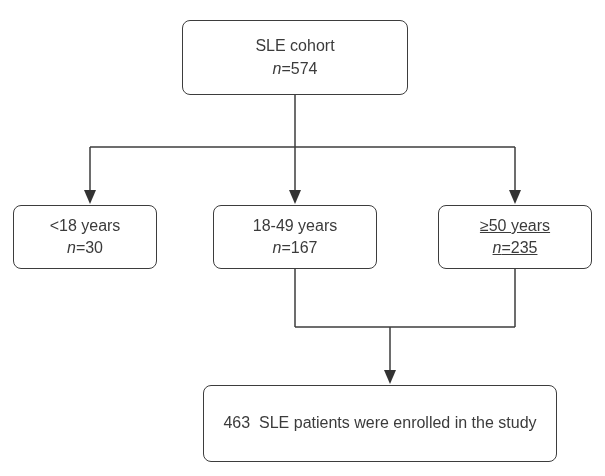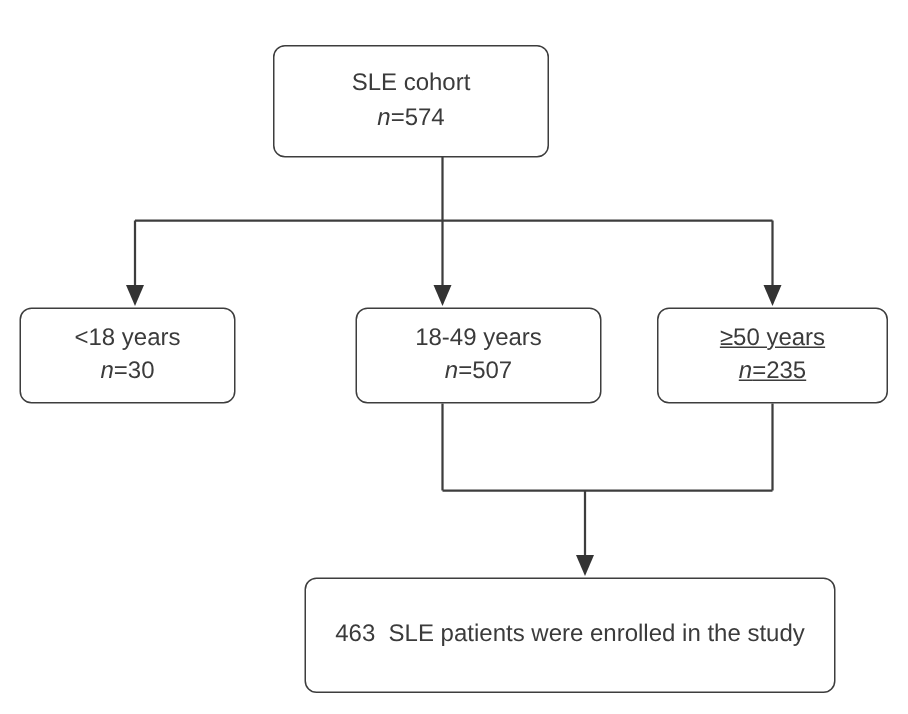--- a/index.html
+++ b/index.html
@@ -31,23 +31,23 @@
     border-radius: 8px;
     display: flex;
     flex-direction: column;
     align-items: center;
     justify-content: center;
     text-align: center;
     font-size: 16px;
     line-height: 1.38;
     color: #3b3b3b;
   }
-  .box-top    { left: 182px; top: 30px;  width: 184px; height: 75px; }
+  .box-top    { left: 182px; top: 20px;  width: 226px; height: 75px; }
   .box-left   { left: 13px;  top: 205px; width: 144px; height: 64px; }
-  .box-middle { left: 213px; top: 205px; width: 164px; height: 64px; margin-left: 24px; }
+  .box-middle { left: 213px; top: 205px; width: 164px; height: 64px; }
   .box-right  { left: 438px; top: 205px; width: 154px; height: 64px; text-decoration: underline; }
   .box-bottom { left: 203px; top: 385px; width: 354px; height: 77px; }
   .box-bottom .box-line { white-space: pre; }
   .n-italic { font-style: italic; }
 </style>
 </head>
 <body>
 
 <div class="canvas">
 
@@ -75,21 +75,21 @@
     <div class="box-line"><span class="n-italic">n</span><span>=574</span></div>
   </div>
 
   <div class="box box-left">
     <div class="box-line">&lt;18 years</div>
     <div class="box-line"><span class="n-italic">n</span><span>=30</span></div>
   </div>
 
   <div class="box box-middle">
     <div class="box-line">18-49 years</div>
-    <div class="box-line"><span class="n-italic">n</span><span>=507</span></div>
+    <div class="box-line"><span class="n-italic">n</span><span>=167</span></div>
   </div>
 
   <div class="box box-right">
     <div class="box-line">≥50 years</div>
     <div class="box-line"><span class="n-italic">n</span><span>=235</span></div>
   </div>
 
   <div class="box box-bottom">
     <div class="box-line">463  SLE patients were enrolled in the study</div>
   </div>

